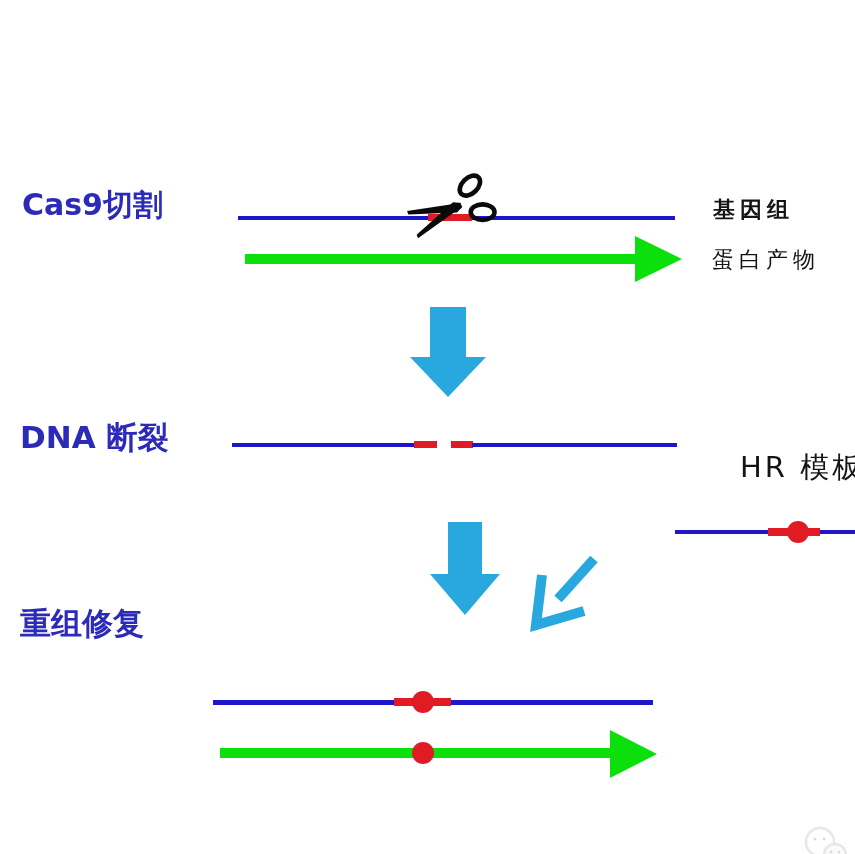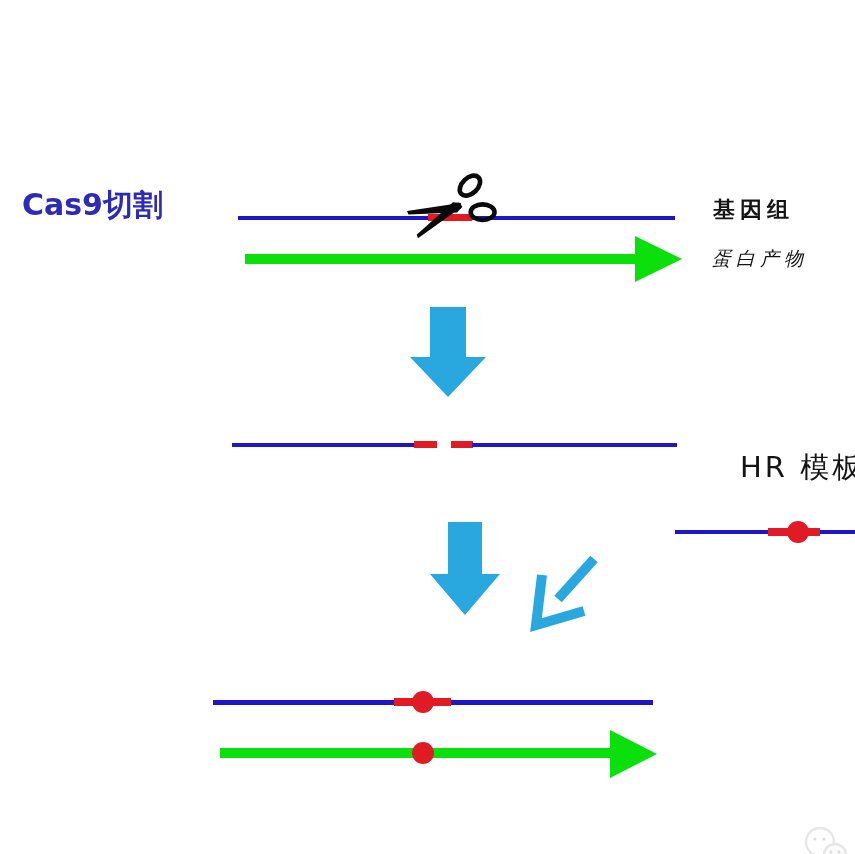--- a/index.html
+++ b/index.html
@@ -57,51 +57,53 @@
 
   <svg class="abs scissors-svg" style="left:407px; top:134px;" width="92" height="55" viewBox="0 0 100 60">
     <polygon points="2,14 52,26 60,32 52,36 2,18" fill="#0a0a0a"></polygon>
     <polygon points="2,46 52,34 60,28 52,24 2,42" fill="#0a0a0a"></polygon>
     <circle cx="56" cy="30" r="3.5" fill="#0a0a0a"></circle>
     <ellipse cx="76" cy="14" rx="13" ry="8.5" fill="none" stroke="#0a0a0a" stroke-width="5" transform="rotate(-22 76 14)"></ellipse>
     <ellipse cx="78" cy="46" rx="13" ry="8.5" fill="none" stroke="#0a0a0a" stroke-width="5" transform="rotate(22 78 46)"></ellipse>
   </svg>
 
   <div class="abs black-label" style="left:713px; top:155px; font-size:22px;font-weight:bold;">基因组</div>
-  <div class="abs black-label" style="left:712px; top:205px; font-size:19px;font-style:italic;">蛋白产物</div>
+  <div class="abs black-label" style="left:712px; top:205px; font-size:22px;">蛋白产物</div>
 
   <svg class="abs" style="left:245px; top:190px;" width="440" height="50" viewBox="0 0 440 50">
     <rect x="0" y="20" width="396" height="10" class="fill-green"></rect>
     <polygon points="390,2 437,25 390,48" class="fill-green"></polygon>
   </svg>
 
   <svg class="abs" style="left:408px; top:263px;" width="80" height="92" viewBox="0 0 80 92">
     <polygon points="22,0 58,0 58,50 78,50 40,90 2,50 22,50" class="fill-cyan"></polygon>
   </svg>
 
+  <div class="abs step-label" style="left:20px; top:378px; font-size:31px;">DNA 断裂</div>
 
   <div class="abs dna-line" style="left:232px; top:399px; width:184px;"></div>
   <div class="abs red-seg" style="left:414px; top:397px; width:23px;"></div>
   <div class="abs red-seg" style="left:451px; top:397px; width:22px;"></div>
   <div class="abs dna-line" style="left:472px; top:399px; width:205px;"></div>
 
   <div class="abs black-label" style="left:740px; top:409px; font-size:29px; letter-spacing:3px;">HR 模板</div>
   <div class="abs dna-line" style="left:675px; top:486px; width:180px;"></div>
   <div class="abs red-seg" style="left:768px; top:484px; width:52px; height:8px;"></div>
   <div class="abs red-dot" style="left:787px; top:477px;"></div>
 
   <svg class="abs" style="left:428px; top:478px;" width="74" height="95" viewBox="0 0 74 95">
     <polygon points="20,0 54,0 54,52 72,52 37,93 2,52 20,52" class="fill-cyan"></polygon>
   </svg>
 
   <svg class="abs" style="left:520px; top:505px;" width="85" height="85" viewBox="0 0 85 85">
     <line x1="74" y1="10" x2="38" y2="50" class="stroke-cyan" stroke-width="10"></line>
     <polyline points="22,26 16,76 64,62" fill="none" class="stroke-cyan" stroke-width="10"></polyline>
   </svg>
 
+  <div class="abs step-label" style="left:20px; top:564px; font-size:31px;">重组修复</div>
 
   <div class="abs dna-line" style="left:213px; top:656px; width:440px; height:5px;"></div>
   <div class="abs red-seg" style="left:394px; top:654px; width:57px; height:8px;"></div>
   <div class="abs red-dot" style="left:412px; top:647px;"></div>
 
   <svg class="abs" style="left:218px; top:684px;" width="440" height="52" viewBox="0 0 440 52">
     <rect x="2" y="20" width="396" height="10" class="fill-green"></rect>
     <polygon points="392,2 439,26 392,50" class="fill-green"></polygon>
   </svg>
   <div class="abs red-dot" style="left:412px; top:698px;"></div>

